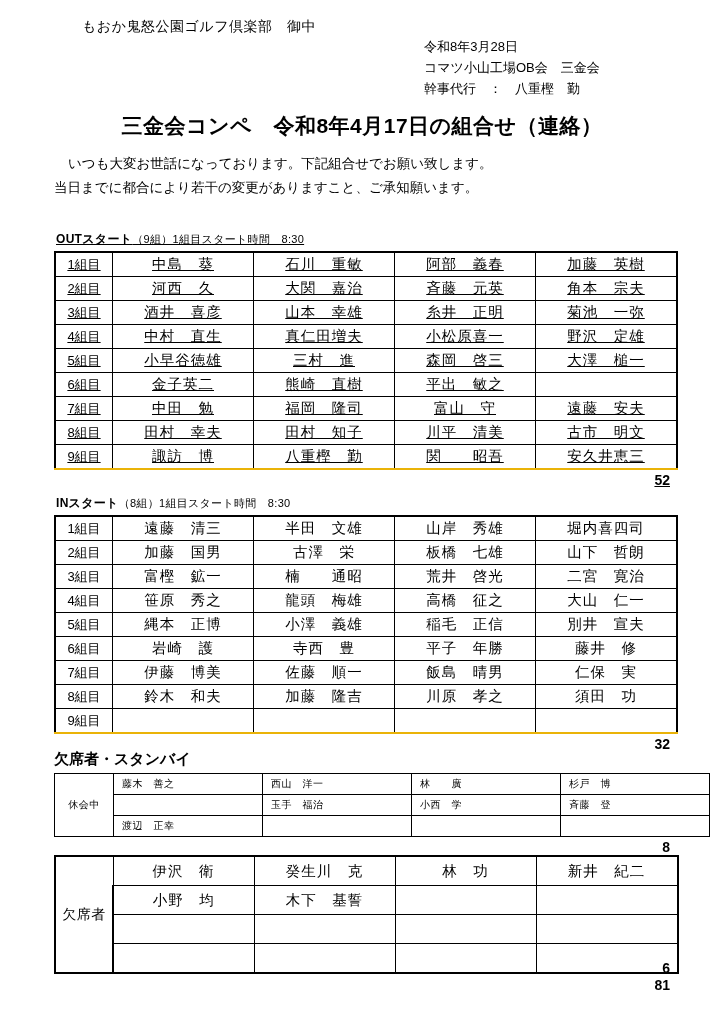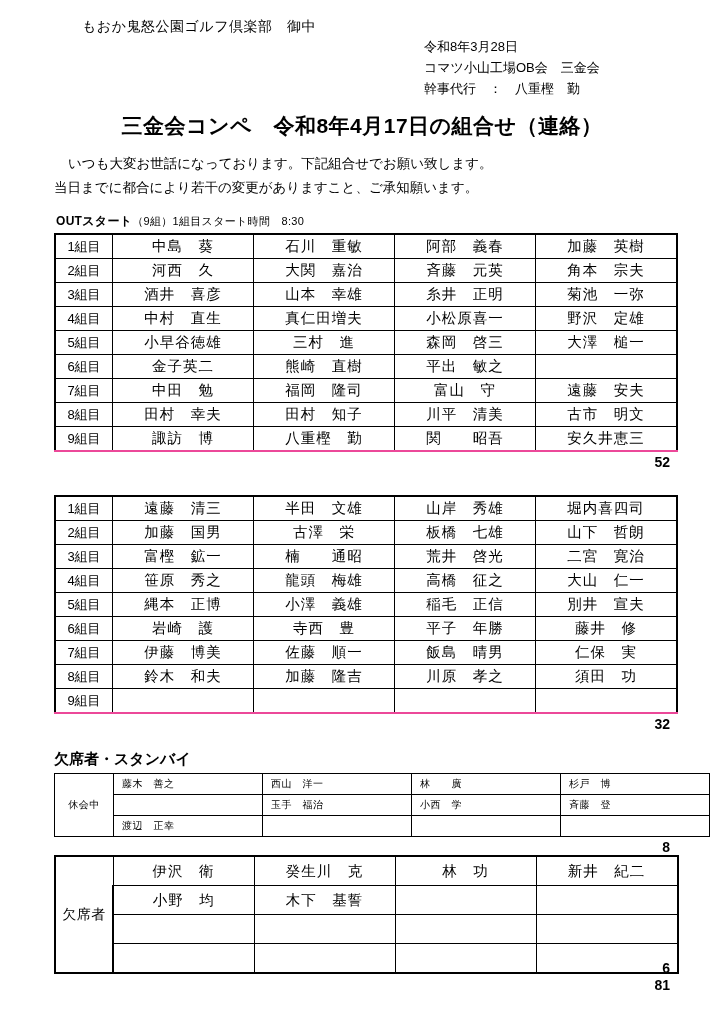--- a/index.html
+++ b/index.html
@@ -86,21 +86,21 @@
   .caption-small {
     font-size: 11px;
     font-weight: normal;
   }
 
   .block {
     position: absolute;
     left: 54px;
     width: 618px;
   }
-  #out-block { top: 213px; }
+  #out-block { top: 231px; text-decoration: underline; }
   #in-block  { top: 495px; }
 
   
   table.group {
     border-collapse: collapse;
     width: 618px;
     table-layout: fixed;
     border: 2px solid #000;
   }
   table.group td {
@@ -115,21 +115,21 @@
   table.group td.idx {
     width: 56px;
     font-size: 13px;
     letter-spacing: 0;
   }
   table.group td.name {
     width: 140px;
   }
   
   table.group tr:first-child td { border-top: 2px solid #000; }
-  table.group tr:last-child td { border-bottom: 2px solid #ec4899; }
+  table.group tr:last-child td { border-bottom: 2px solid #eab308; }
   table.group td:first-child { border-left: 2px solid #000; }
   table.group td:last-child { border-right: 2px solid #000; }
 
   .count {
     text-align: right;
     font-size: 14px;
     font-weight: bold;
     width: 618px;
     margin-top: 2px;
     padding-right: 2px;
@@ -306,20 +306,23 @@
           <td class="name">八重樫　勤</td>
           <td class="name">関　　昭吾</td>
           <td class="name">安久井恵三</td>
         </tr>
       </tbody>
     </table>
     <div class="count">52</div>
   </div>
 
   <div class="block" id="in-block">
+    <div class="section-caption">
+      <span>INスタート</span><span class="caption-small">（8組）1組目スタート時間　8:30</span>
+    </div>
     <table class="group">
       <tbody>
         <tr>
           <td class="idx">1組目</td>
           <td class="name">遠藤　清三</td>
           <td class="name">半田　文雄</td>
           <td class="name">山岸　秀雄</td>
           <td class="name">堀内喜四司</td>
         </tr>
         <tr>

